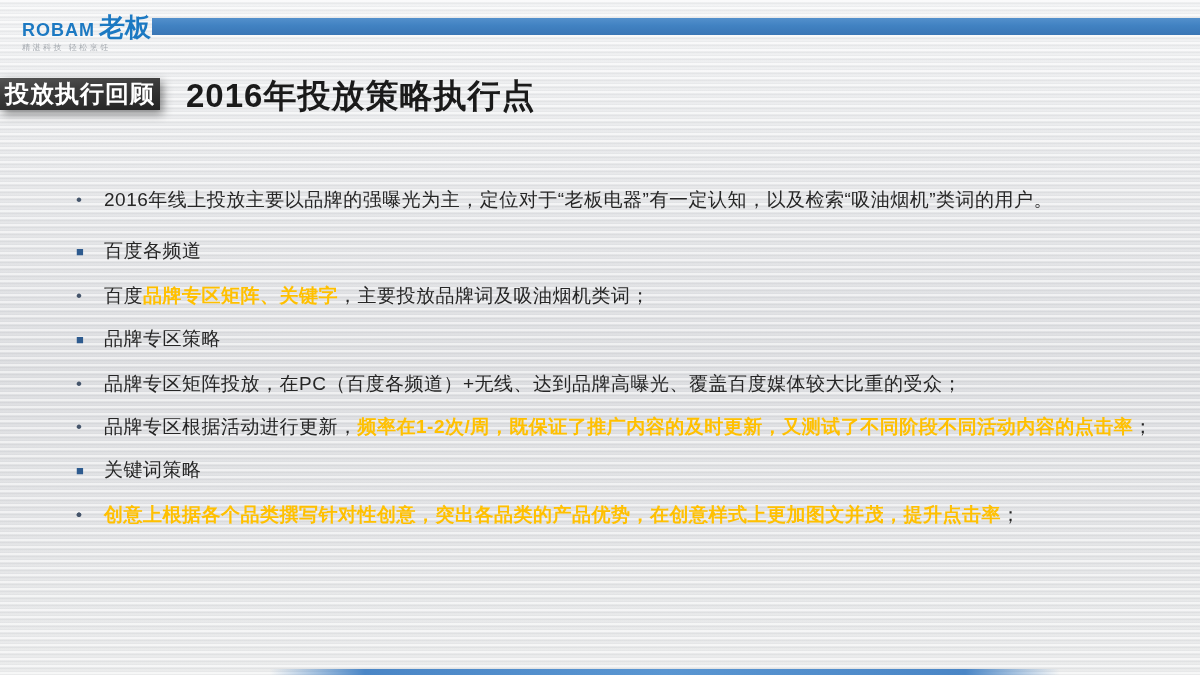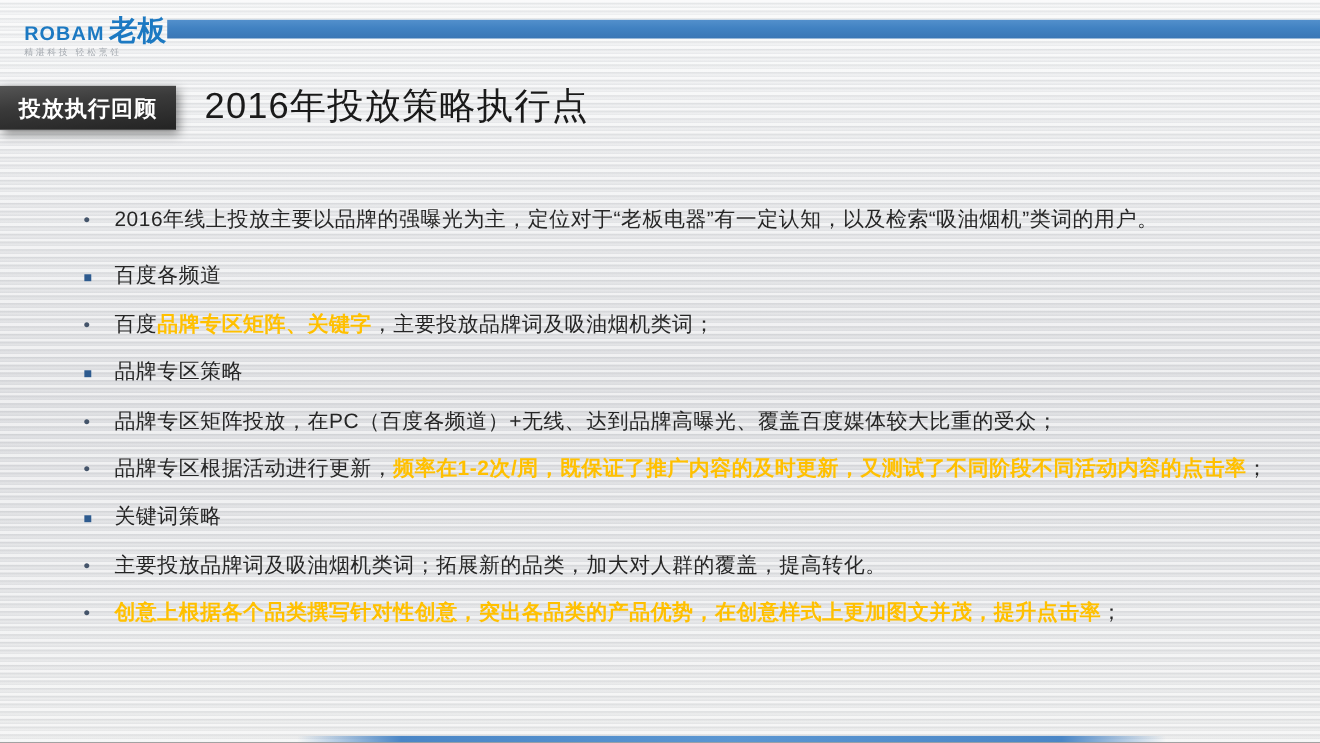--- a/index.html
+++ b/index.html
@@ -14,29 +14,29 @@
   .logo{position:absolute;left:22px;top:14px;line-height:1;}
   .logo-latin{font-size:18px;font-weight:800;color:#1c79c2;letter-spacing:1px;}
   .logo-cn{font-size:26px;font-weight:800;color:#1c79c2;margin-left:4px;}
   .tagline{font-size:8px;color:#a4a9af;letter-spacing:2.5px;margin-top:4px;font-weight:normal;}
   .top-accent-bar{
     position:absolute;left:152px;top:18px;right:0;height:17px;
     background:linear-gradient(180deg,#5390cc 0%,#4182c2 45%,#3a76b5 100%);
   }
   
   .badge{
-    position:absolute;left:0;top:78px;width:160px;height:40px;
+    position:absolute;left:0;top:78px;width:160px;height:32px;
     background:linear-gradient(175deg,#555 0%,#3a3a3a 40%,#232323 100%);
-    color:#fff;font-size:20px;font-weight:bold;letter-spacing:1px;
+    color:#fff;font-size:24px;font-weight:bold;letter-spacing:1px;
     display:flex;align-items:center;justify-content:center;
     box-shadow:3px 4px 9px rgba(0,0,0,0.45);
   }
   .slide-title{
     position:absolute;left:186px;top:74px;margin:0;
-    font-size:33px;font-weight:400;color:#1a1a1a;letter-spacing:1px;
+    font-size:33px;font-weight:700;color:#1a1a1a;letter-spacing:1px;
   }
   
   .bullets{
     position:absolute;left:74px;top:182px;width:1092px;
     margin:0;padding:0;list-style:none;
   }
   .bullet{
     position:relative;padding-left:30px;margin:0 0 14px 0;
     font-size:19px;line-height:29px;color:#262626;letter-spacing:0.5px;
   }
@@ -72,19 +72,19 @@
   </div>
 
   <ul class="bullets">
       <li class="bullet dot"><span class="marker">•</span><span class="seg">2016年线上投放主要以品牌的强曝光为主，定位对于“老板电器”有一定认知，以及检索“吸油烟机”类词的用户。</span><br></li>
       <li class="bullet square"><span class="marker">■</span><span class="seg">百度各频道</span></li>
       <li class="bullet dot"><span class="marker">•</span><span class="seg">百度</span><span class="hl">品牌专区矩阵、关键字</span><span class="seg">，主要投放品牌词及吸油烟机类词；</span></li>
       <li class="bullet square"><span class="marker">■</span><span class="seg">品牌专区策略</span></li>
       <li class="bullet dot"><span class="marker">•</span><span class="seg">品牌专区矩阵投放，在PC（百度各频道）+无线、达到品牌高曝光、覆盖百度媒体较大比重的受众；</span></li>
       <li class="bullet dot"><span class="marker">•</span><span class="seg">品牌专区根据活动进行更新，</span><span class="hl">频率在1-2次/周，既保证了推广内容的及时更新，又测试了不同阶段不同活动内容的点击率</span><span class="seg">；</span></li>
       <li class="bullet square"><span class="marker">■</span><span class="seg">关键词策略</span></li>
-      <li class="bullet dot"><span class="marker">•</span><span class="seg">主要投放品牌词及吸油烟机类词；拓展新的品类，加大对人群的覆盖，提高转化。</span></li>
+      <li class="bullet dot"><span class="marker">•</span></li>
       <li class="bullet dot"><span class="marker">•</span><span class="hl">创意上根据各个品类撰写针对性创意，突出各品类的产品优势，在创意样式上更加图文并茂，提升点击率</span><span class="seg">；</span></li>
     </ul>
 
   <div class="bottom-accent-bar"></div>
 
 </div>
 
 </body></html>

